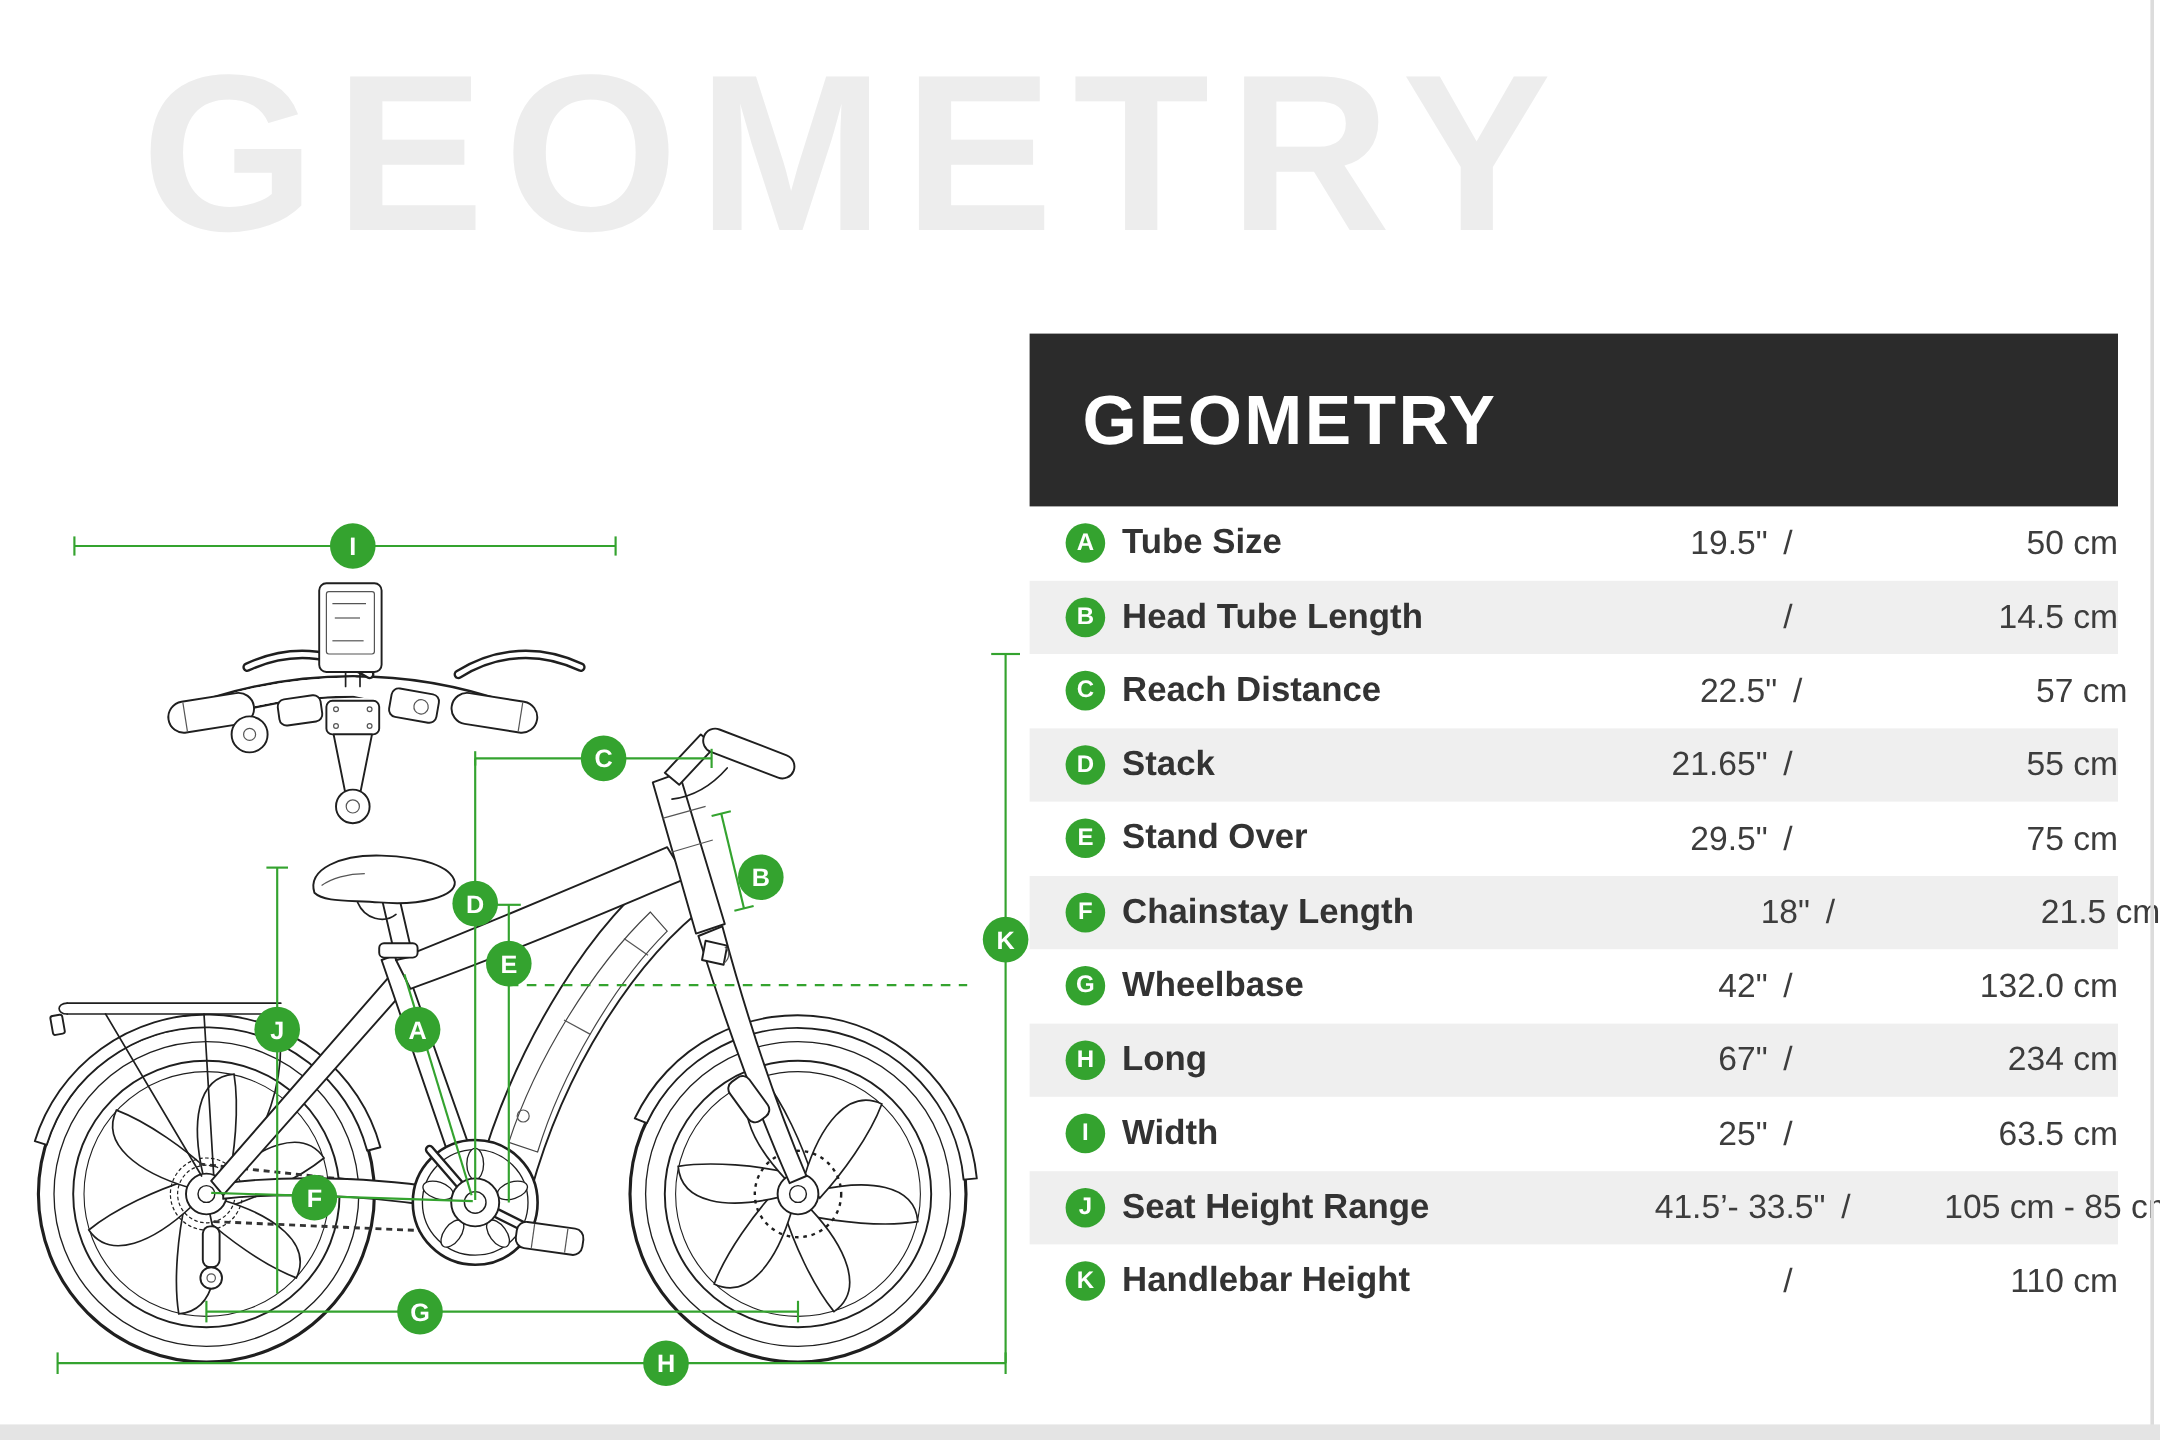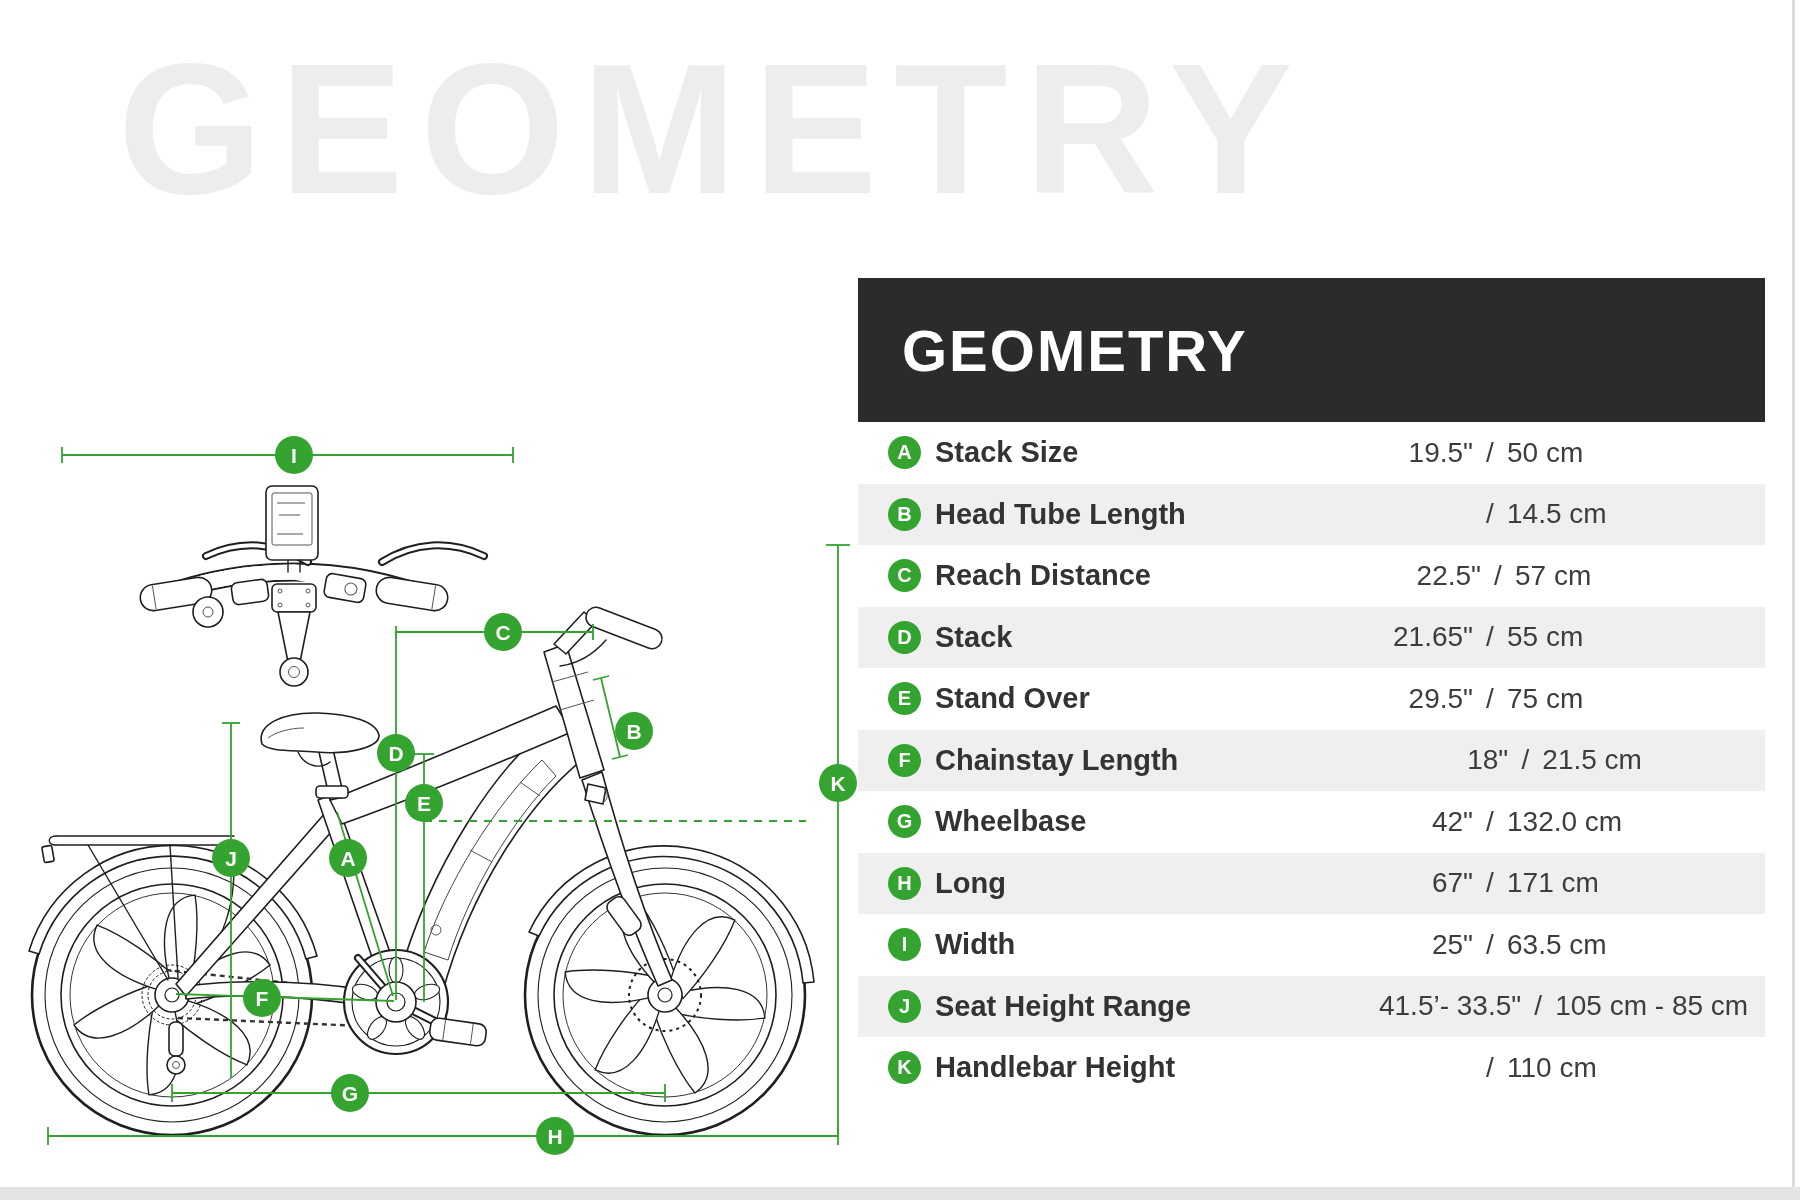--- a/index.html
+++ b/index.html
@@ -21,21 +21,21 @@
                    letter-spacing:2px;}
   .rows{width:907px;}
   .row{height:61.5px;display:flex;align-items:center;padding-left:30px;box-sizing:border-box;}
   .row.striped{background:#efefef;}
   .badge{flex:0 0 33px;width:33px;height:33px;border-radius:50%;background:#34a32f;color:#fff;
          font-size:20px;font-weight:700;display:flex;align-items:center;justify-content:center;}
   .lbl{margin-left:14px;font-size:29px;font-weight:700;color:#333;white-space:nowrap;}
   .val{margin-left:auto;display:flex;align-items:center;font-size:28px;color:#3d3d3d;}
   .val .inch{width:330px;text-align:right;white-space:nowrap;}
   .val .slash{width:34px;text-align:center;}
-  .val .cm{width:258px;text-align:left;white-space:nowrap;}
+  .val .cm{width:258px;text-align:right;white-space:nowrap;}
 
   
   .diagram{position:absolute;left:0;top:430px;}
   .ln{fill:none;stroke:#1f1f1f;stroke-width:1.4;stroke-linecap:round;stroke-linejoin:round;}
   .tube{fill:#ffffff;stroke:#1f1f1f;stroke-width:1.6;stroke-linejoin:round;}
   .thin{fill:none;stroke:#555;stroke-width:1;}
   .green{stroke:#34a32f;stroke-width:1.8;fill:none;}
   .greendash{stroke:#34a32f;stroke-width:1.8;fill:none;stroke-dasharray:8 7;}
   .gc{fill:#34a32f;stroke:none;}
   .gt{fill:#ffffff;font-size:21px;font-weight:700;text-anchor:middle;
@@ -313,21 +313,21 @@
   </svg>
 
   <div class="panel">
     <div class="panel-header">
       <h1>GEOMETRY</h1>
     </div>
     <div class="rows">
 
       <div class="row">
         <span class="badge">A</span>
-        <span class="lbl">Stack Size</span>
+        <span class="lbl">Tube Size</span>
         <span class="val">
             <span class="inch">19.5"</span>
             <span class="slash">/</span>
             <span class="cm">50 cm</span>
           </span>
       </div>
 
       <div class="row striped">
         <span class="badge">B</span>
         <span class="lbl">Head Tube Length</span>
@@ -386,21 +386,21 @@
             <span class="cm">132.0 cm</span>
           </span>
       </div>
 
       <div class="row striped">
         <span class="badge">H</span>
         <span class="lbl">Long</span>
         <span class="val">
             <span class="inch">67"</span>
             <span class="slash">/</span>
-            <span class="cm">171 cm</span>
+            <span class="cm">234 cm</span>
           </span>
       </div>
 
       <div class="row">
         <span class="badge">I</span>
         <span class="lbl">Width</span>
         <span class="val">
             <span class="inch">25"</span>
             <span class="slash">/</span>
             <span class="cm">63.5 cm</span>

